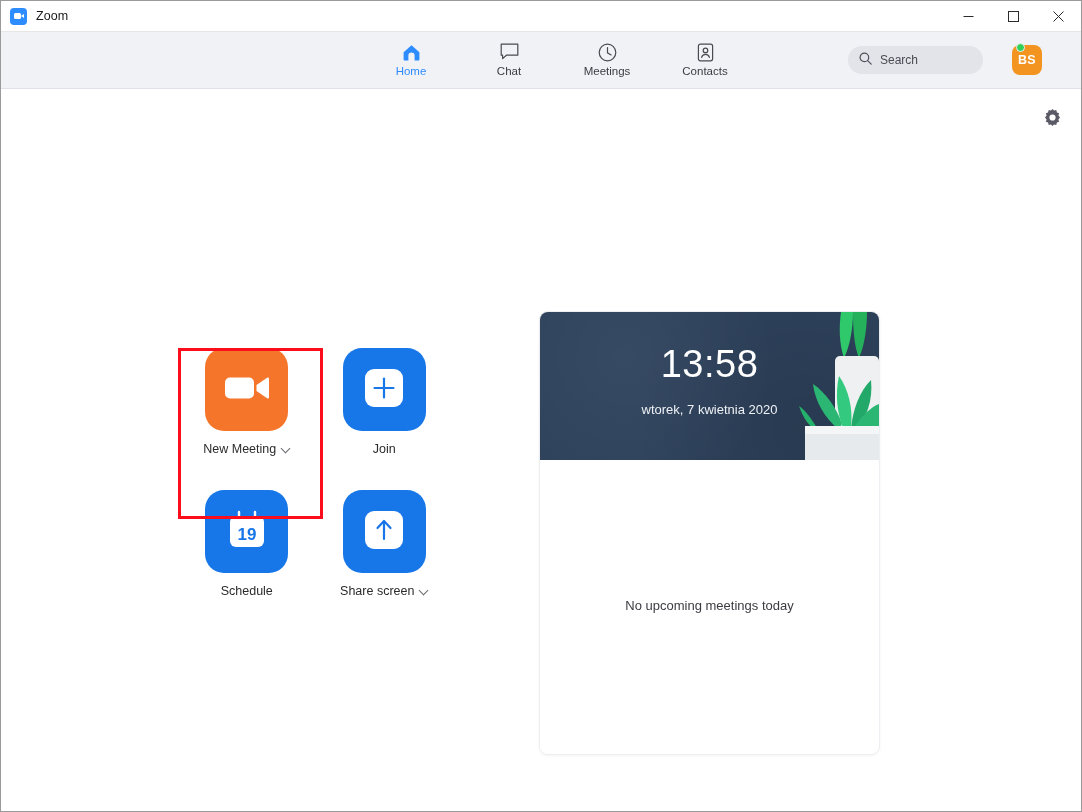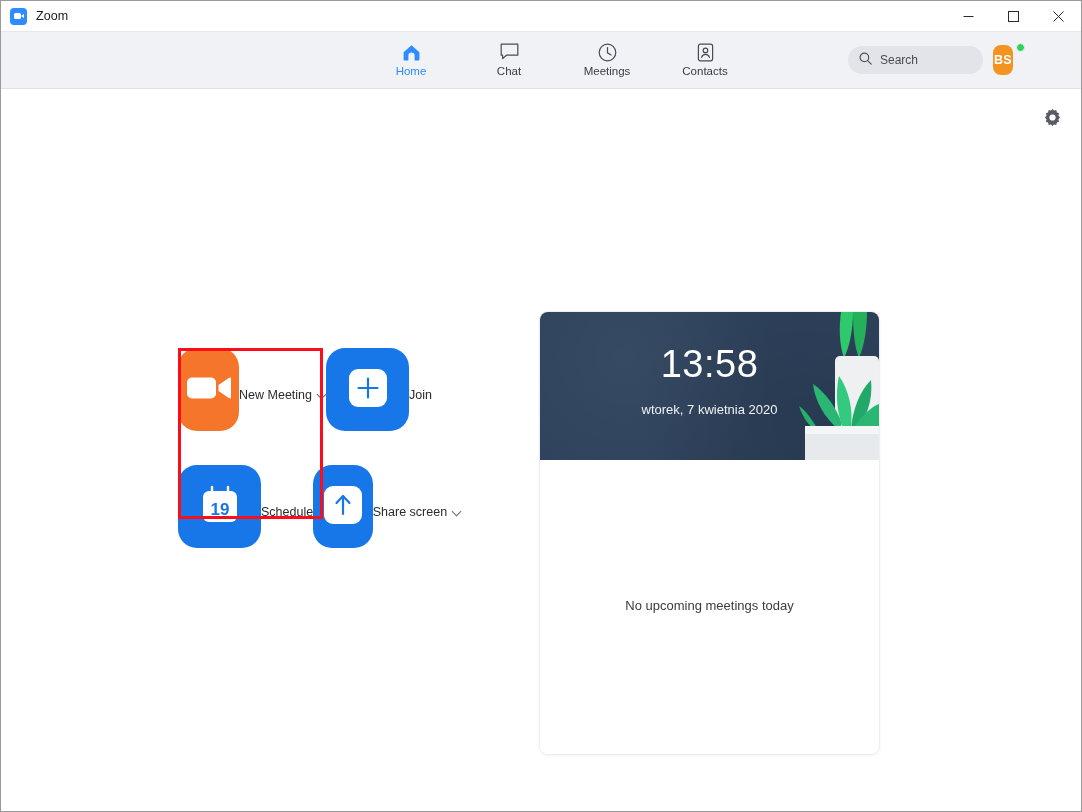--- a/index.html
+++ b/index.html
@@ -125,29 +125,30 @@
     padding: 0 11px;
     gap: 8px;
     cursor: text;
   }
   .search-box .placeholder {
     font-size: 12px;
     color: #4a4a52;
   }
   .avatar-wrap { position: relative; width: 30px; height: 30px; }
   .avatar {
-    width: 20px; height: 30px;
+    width: 30px; height: 30px;
     border-radius: 8px;
     background: #f2941f;
     color: #ffffff;
     font-size: 12.5px;
     font-weight: bold;
     display: flex; align-items: center; justify-content: center;
     cursor: pointer;
     letter-spacing: .3px;
+    margin-left: 19px;
   }
   .status-dot {
     position: absolute;
     right: -2px; top: -2px;
     width: 9px; height: 9px;
     border-radius: 50%;
     background: #30d158;
     border: 1.5px solid #f1f2f6;
   }
 
@@ -171,21 +172,21 @@
     left: 177px; top: 259px;
     width: 275px;
   }
   .actions-row {
     display: flex;
     gap: 0;
   }
   .action-cell {
     width: 148px;
     display: flex;
-    flex-direction: row;
+    flex-direction: column;
     align-items: center;
   }
   .action-cell.row2 { padding-top: 34px; }
   .tile {
     width: 83px; height: 83px;
     border-radius: 19px;
     display: flex;
     align-items: center;
     justify-content: center;
     cursor: pointer;

